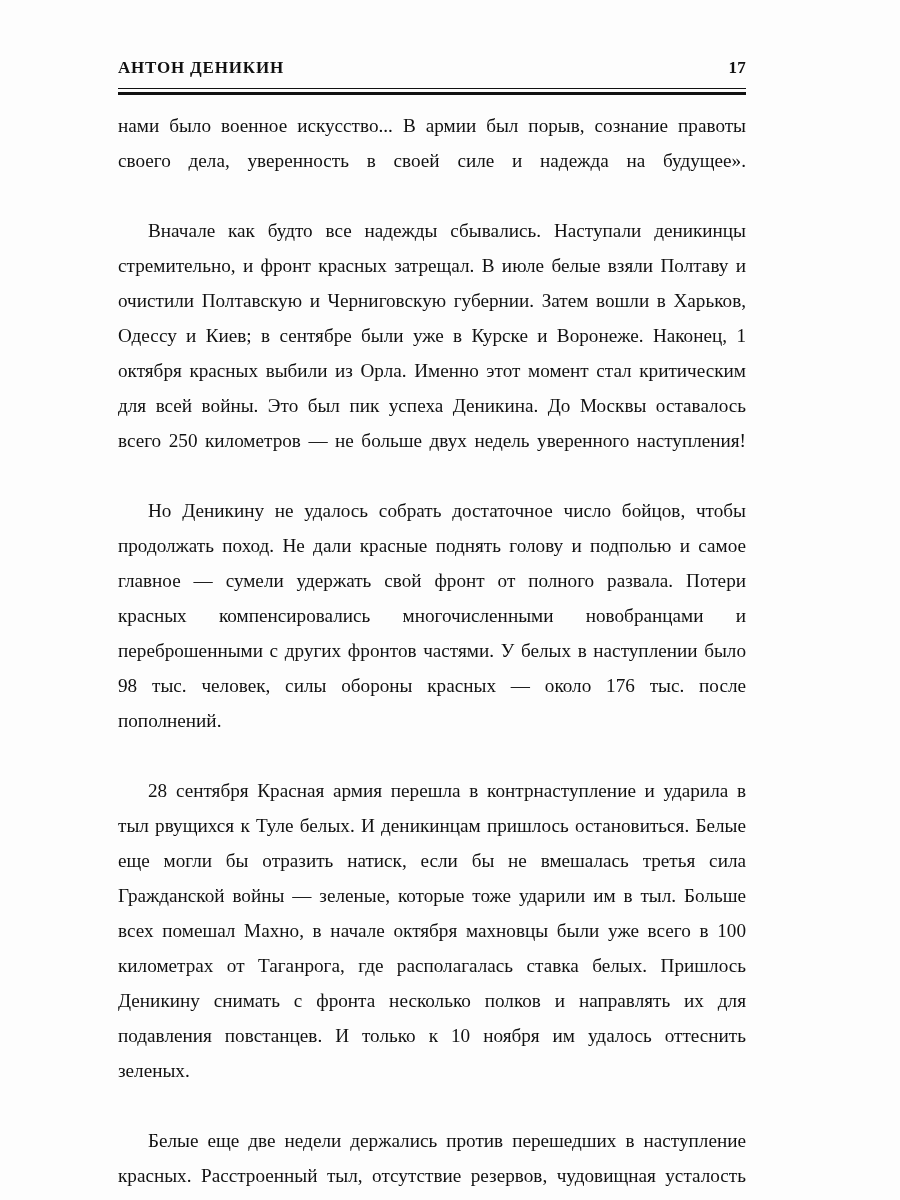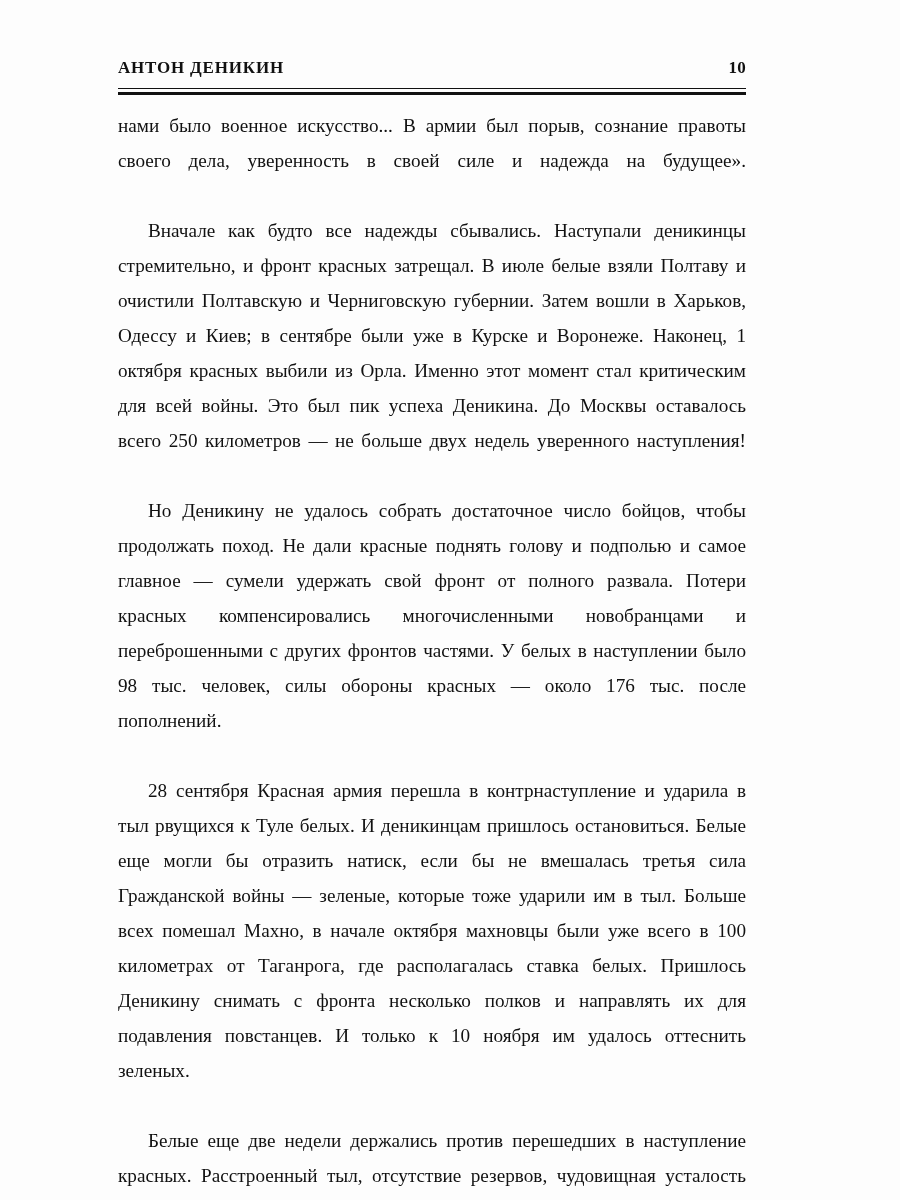--- a/index.html
+++ b/index.html
@@ -98,21 +98,21 @@
     width: 100%;
   }
 </style>
 </head>
 <body style="background: rgb(253, 253, 253); color: rgb(17, 17, 17);">
 
 <div class="page">
 
   <div class="running-head">
     <span class="running-head-title">АНТОН ДЕНИКИН</span>
-    <span class="page-number">10</span>
+    <span class="page-number">17</span>
   </div>
 
   <div class="rule-group">
     <div class="rule-thin"></div>
     <div class="rule-gap"></div>
     <div class="rule-thick"></div>
   </div>
 
   <div class="text-column">
       <p class="para no-indent">нами было военное искусство... В армии был порыв, сознание правоты своего дела, уверенность в своей силе и надежда на будущее».</p>

